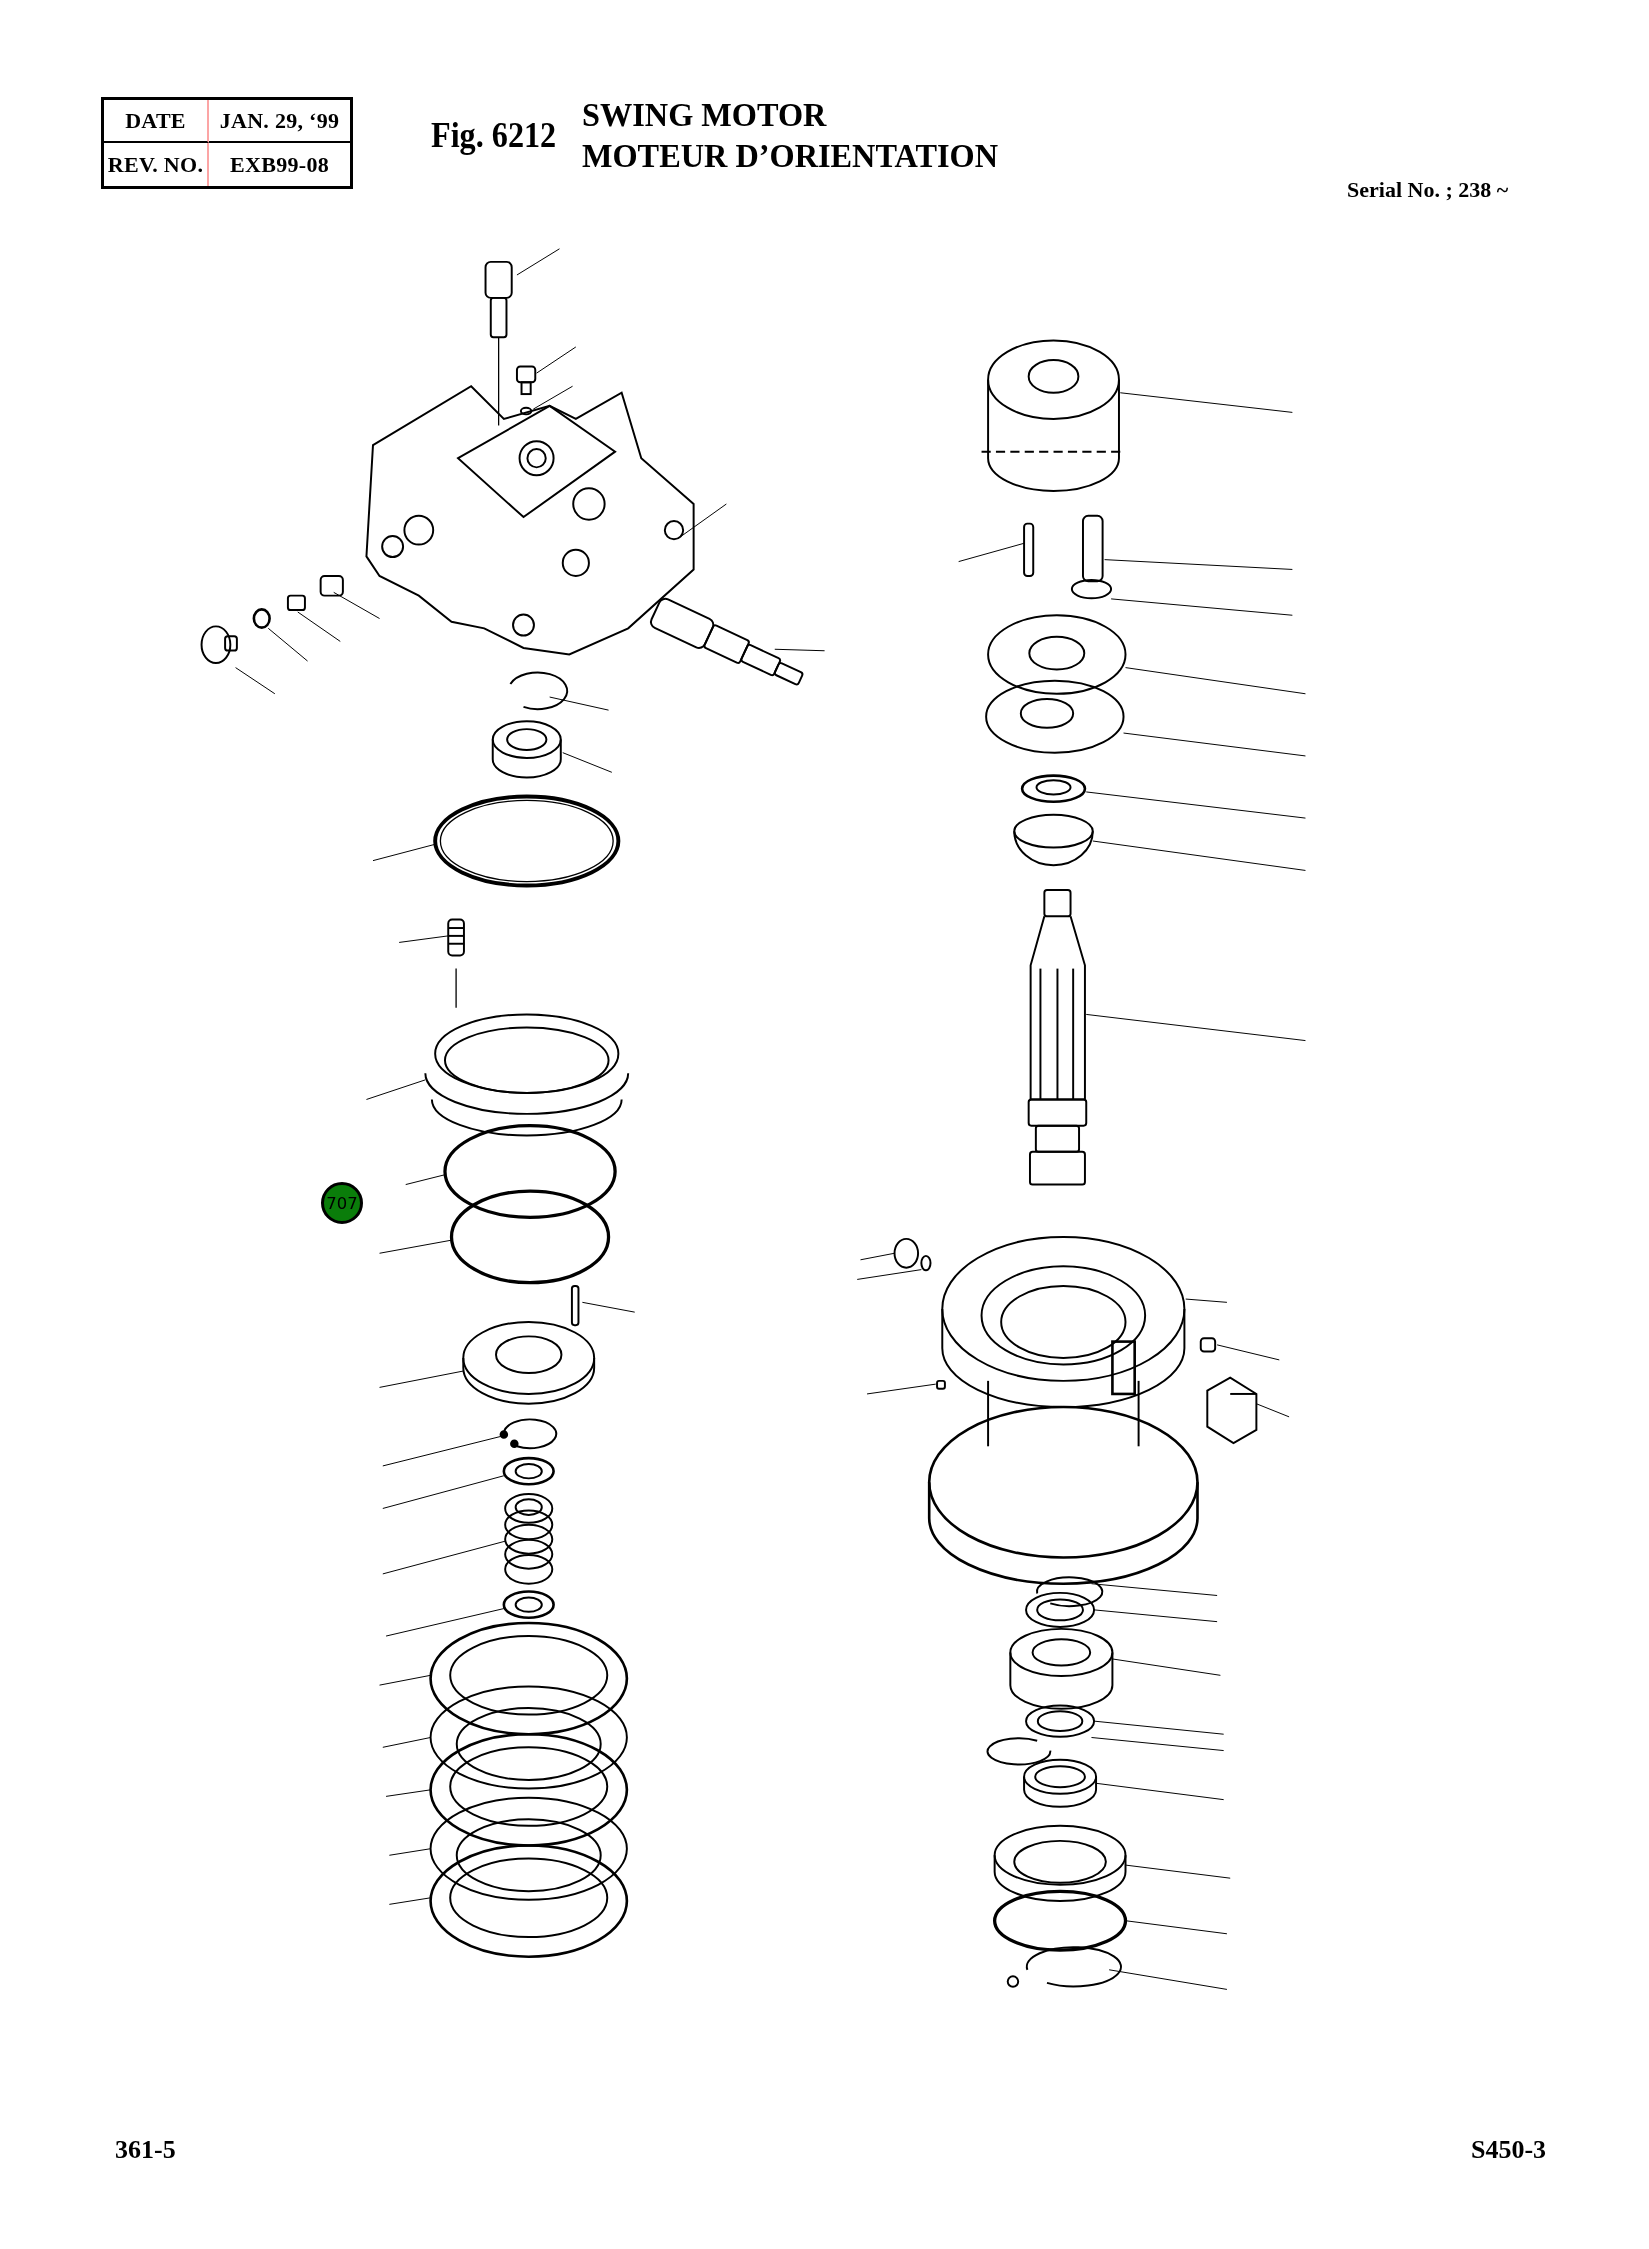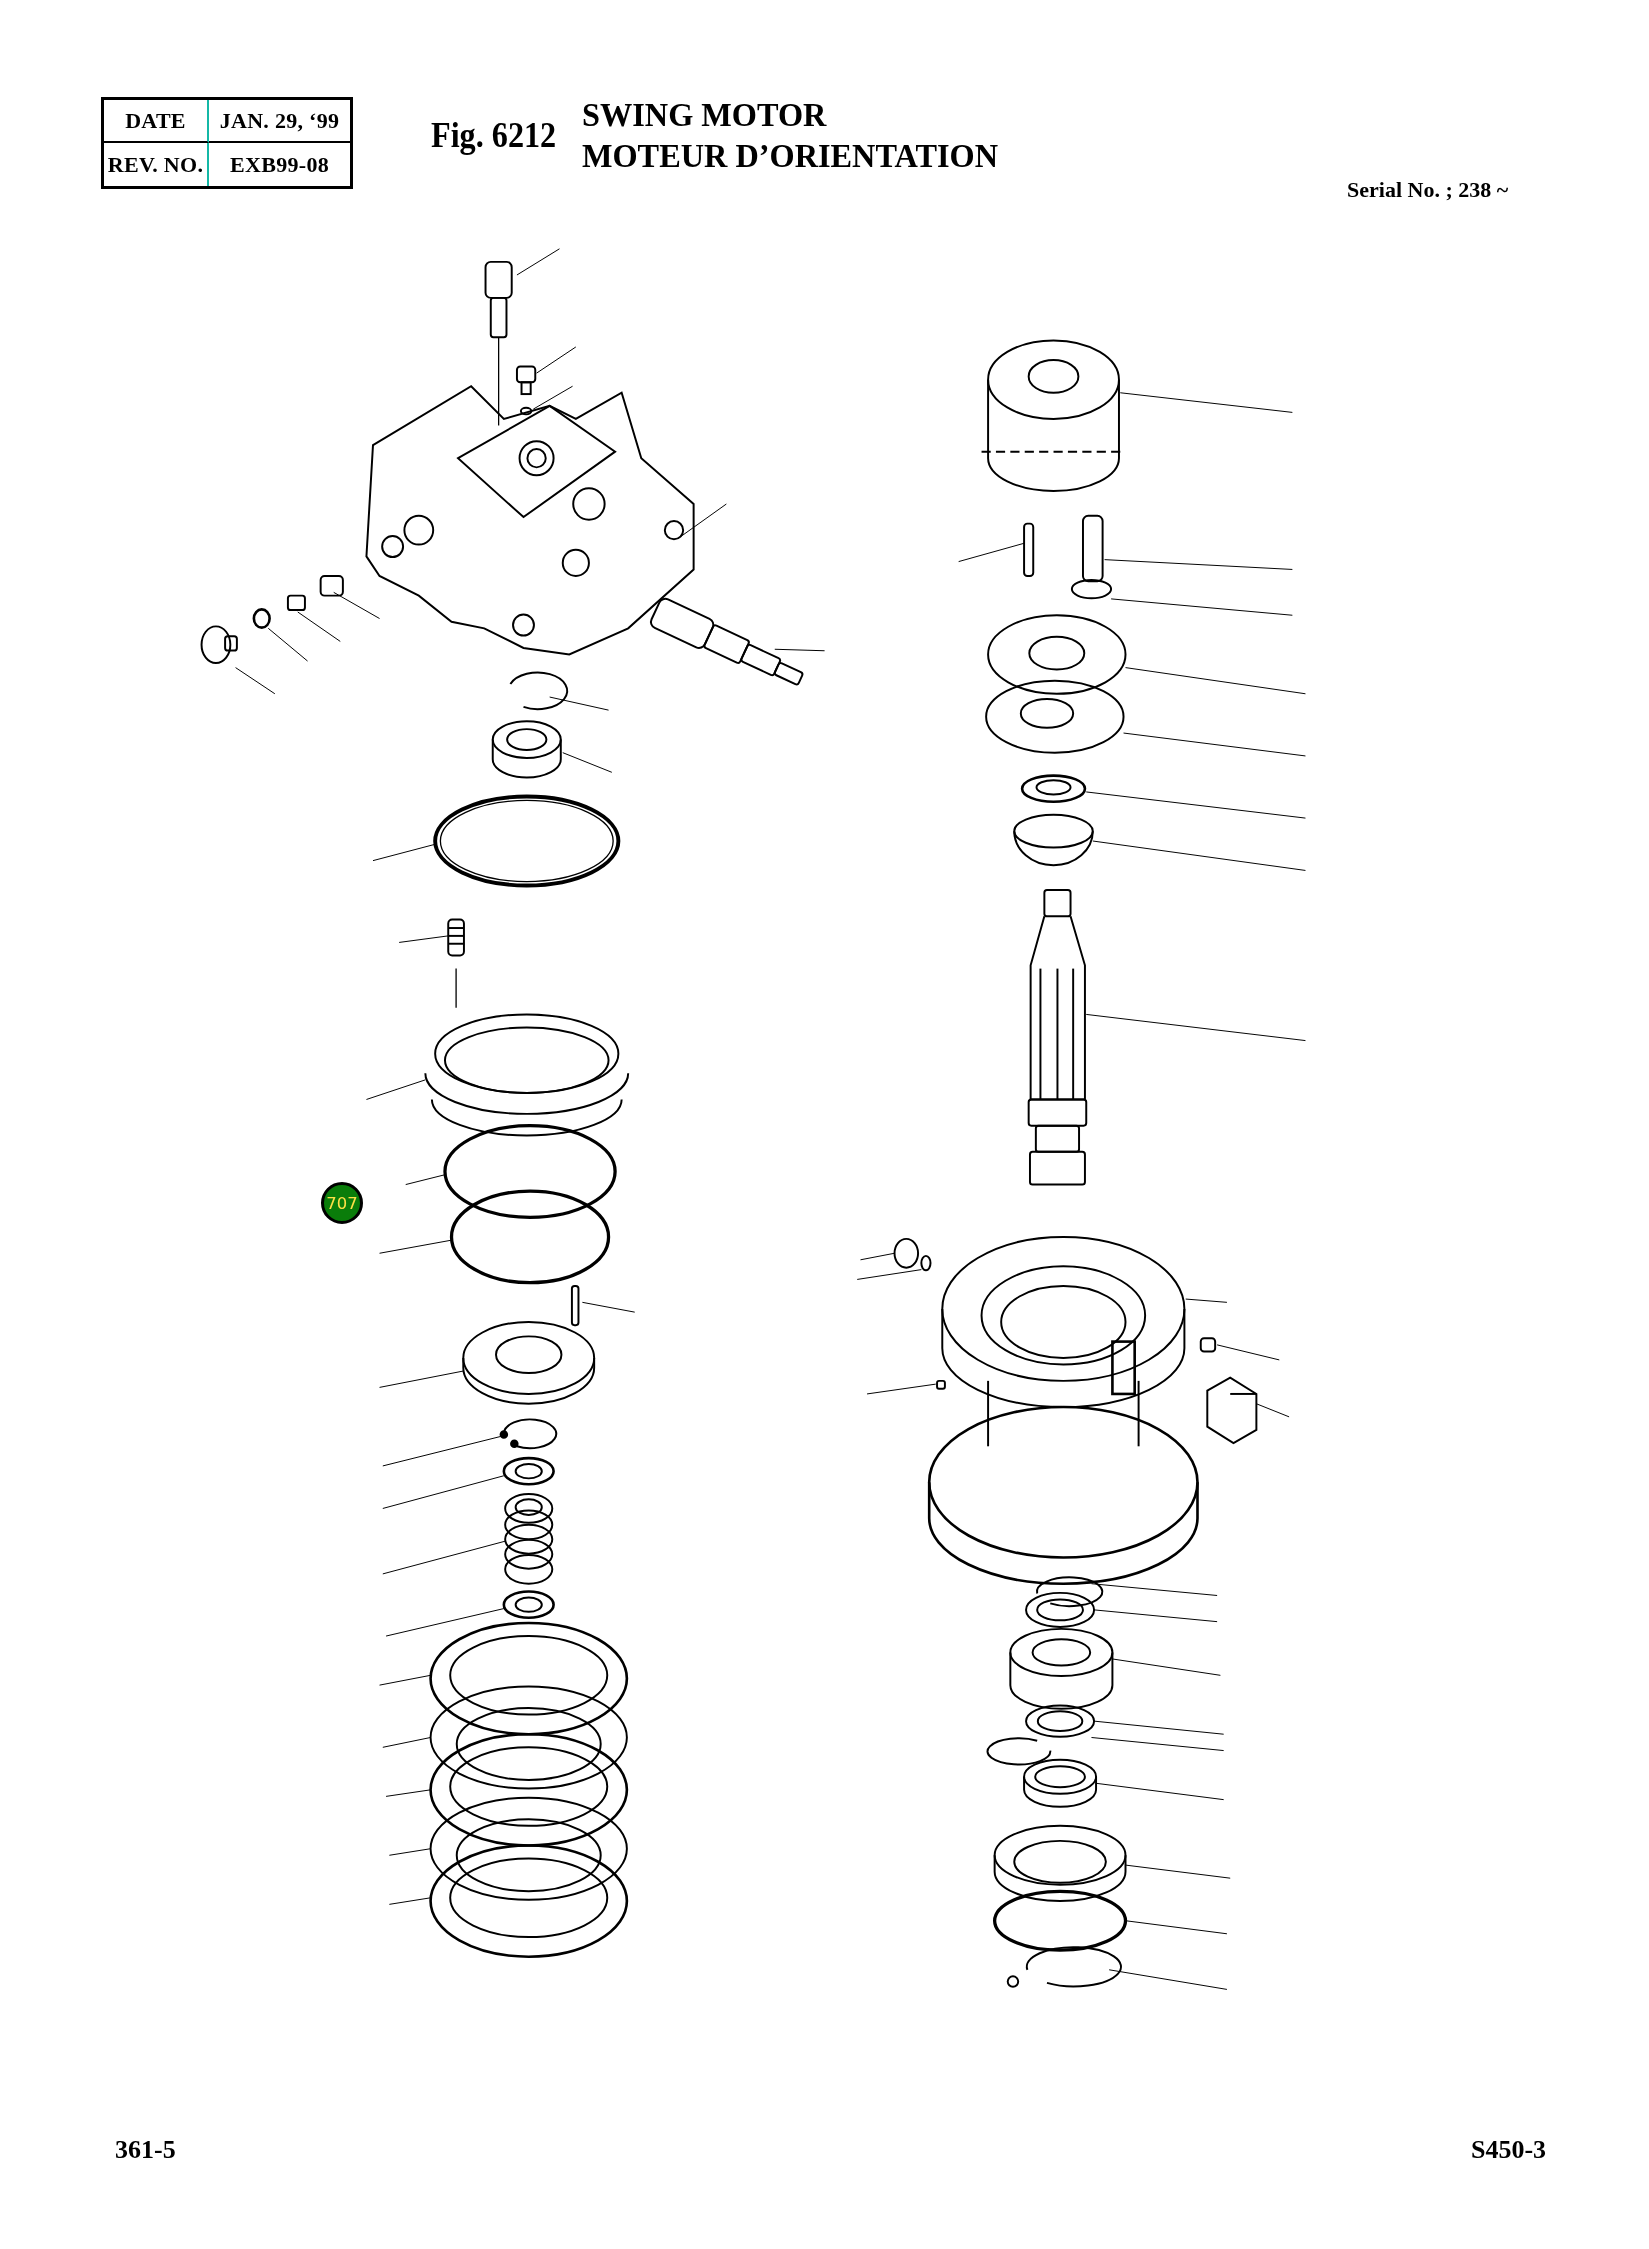--- a/index.html
+++ b/index.html
@@ -1,30 +1,30 @@
 <!DOCTYPE html>
 <html style="font-size:10.5px"><head>
 <meta charset="utf-8">
 <style>
   html, body { margin:0; padding:0; background:#ffffff; }
   body { width:1649px; height:2250px; position:relative; overflow:hidden; font-family:"Liberation Serif", serif; color:#000; }
   .hdr-table { position:absolute; left:101px; top:97px; width:252px; height:92px; border:3.9px solid #000; box-sizing:border-box; display:grid; grid-template-columns:105px 1fr; grid-template-rows:1fr 1fr; }
   .hdr-cell { display:flex; align-items:center; justify-content:center; font-family:"Liberation Serif", serif; font-size:22px; font-weight:bold; letter-spacing:0.3px; }
-  .hdr-cell.l { border-right:2px solid #14b8a6; }
+  .hdr-cell.l { border-right:2px solid #fca5a5; }
   .hdr-cell.t { border-bottom:2px solid #000; }
   .fig-no { position:absolute; left:431px; top:116px; font-size:35px; font-weight:bold; font-family:"Liberation Serif", serif; transform:scaleX(0.92); transform-origin:left; }
   .title1, .title2 { position:absolute; left:582px; font-size:34px; font-weight:bold; font-family:"Liberation Serif", serif; transform:scaleX(0.95); transform-origin:left; }
   .title1 { top:96px; }
   .title2 { top:137px; }
   .serial { position:absolute; left:1306px; top:177px; font-size:22px; font-weight:bold; font-family:"Liberation Serif", serif;margin-left:41px; }
   .footer-l, .footer-r { position:absolute; top:2135px; font-size:26px; font-weight:bold; font-family:Liberation Serif, serif; }
   .footer-l { left:115px; }
   .footer-r { left:1471px; }
   .drawing { position:absolute; left:0; top:0; width:1649px; height:2250px; }
-  .badge { position:absolute; left:321px; top:1182px; width:42px; height:42px; border-radius:50%; border:3.3px solid #000; box-sizing:border-box; display:flex; align-items:center; justify-content:center; color:#fde047; font-family:"DejaVu Sans", sans-serif; font-size:16.4px; cursor:pointer; }
+  .badge { position:absolute; left:321px; top:1182px; width:42px; height:42px; border-radius:50%; border:3.3px solid #000; box-sizing:border-box; display:flex; align-items:center; justify-content:center; color:#000000; font-family:"DejaVu Sans", sans-serif; font-size:16.4px; cursor:pointer; }
 </style>
 </head>
 <body>
 
 <div class="hdr-table">
   <div class="hdr-cell l t">DATE</div>
   <div class="hdr-cell t">JAN. 29, ‘99</div>
   <div class="hdr-cell l">REV. NO.</div>
   <div class="hdr-cell">EXB99-08</div>
 </div>

